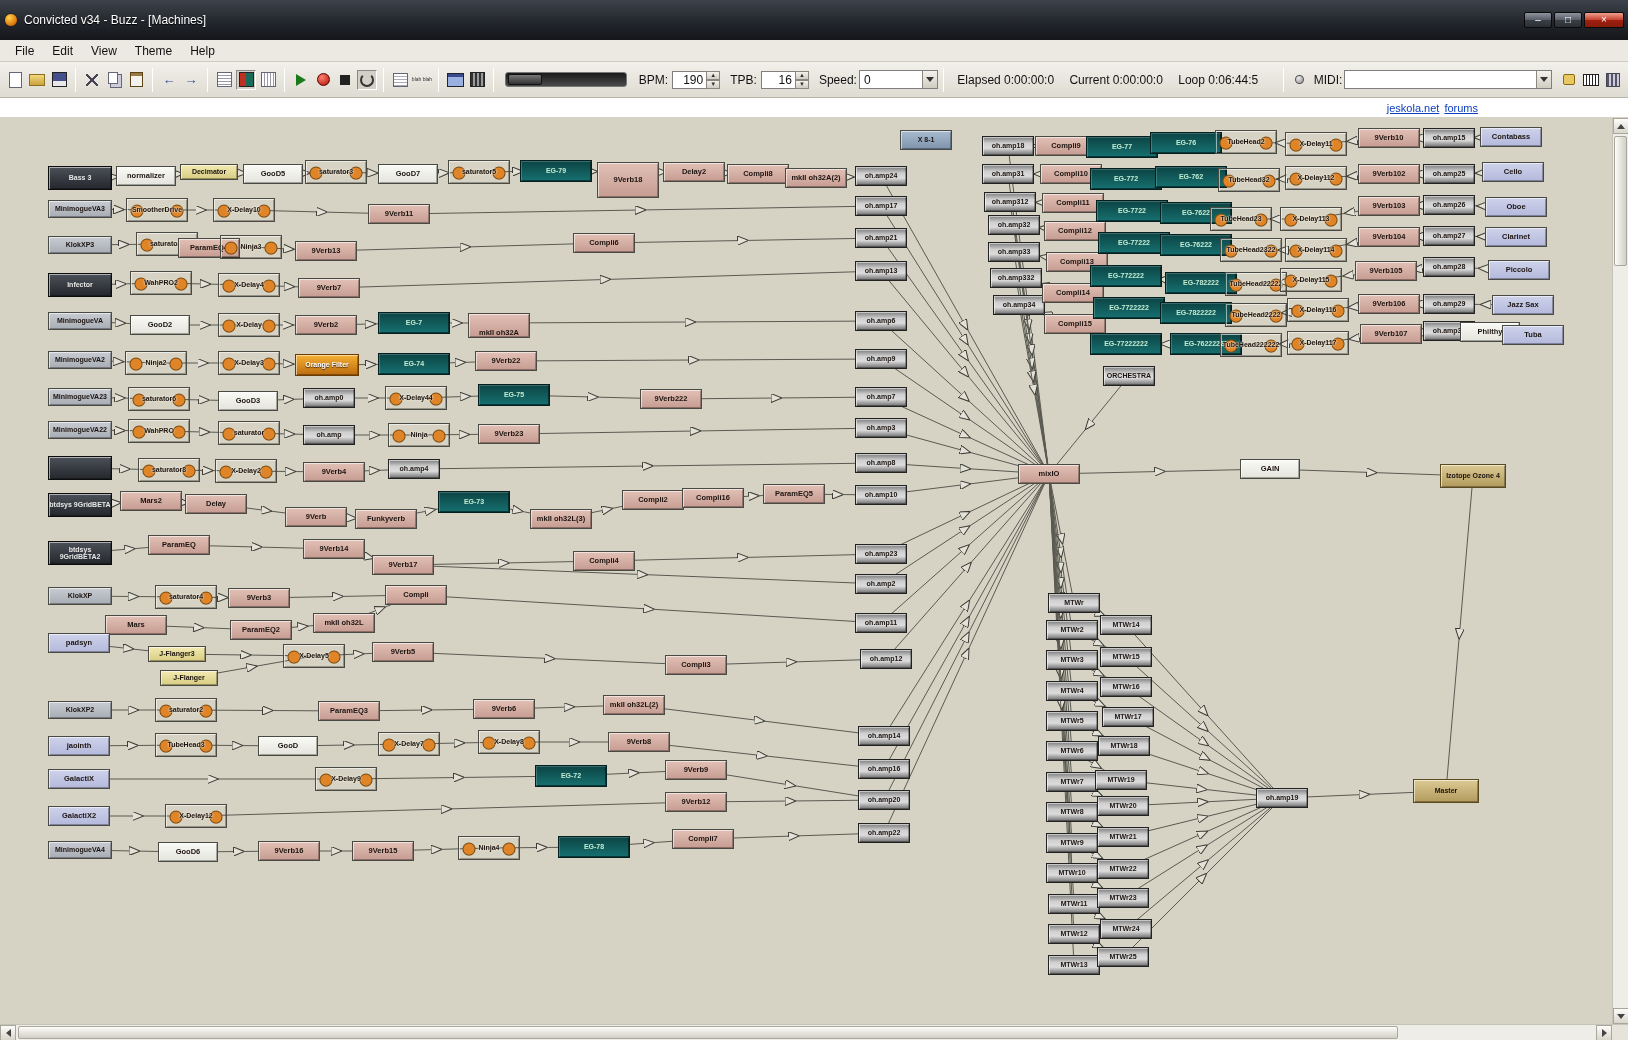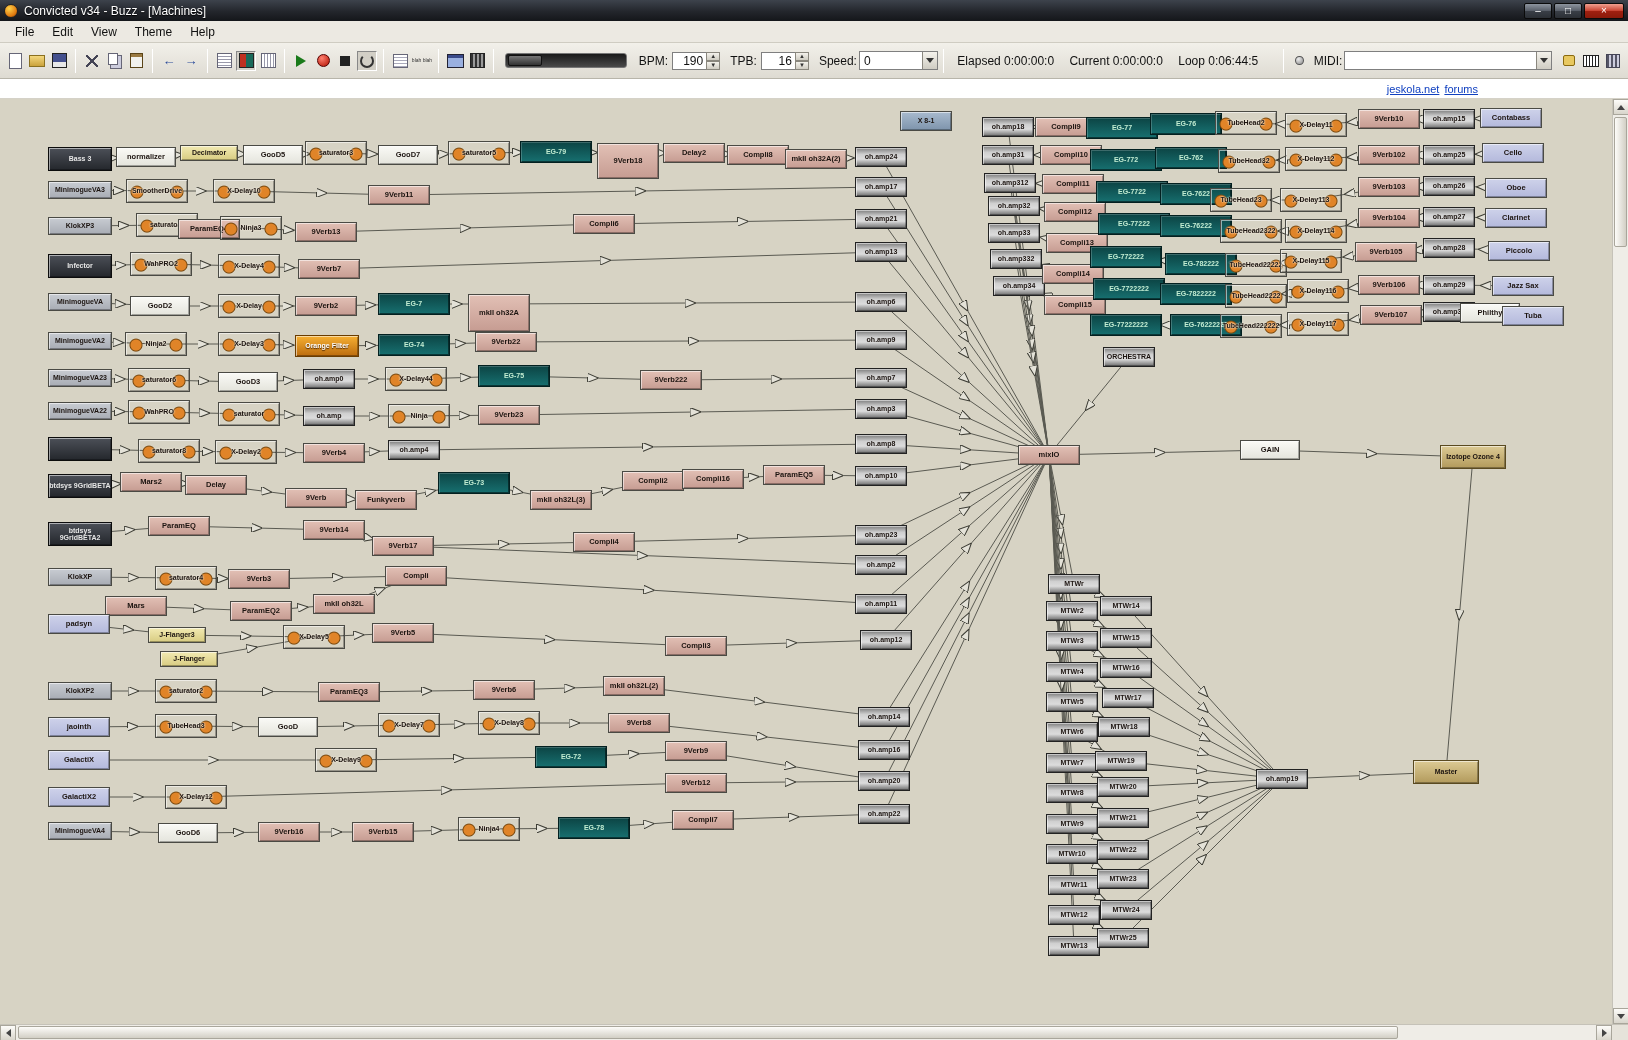--- a/index.html
+++ b/index.html
@@ -1,21 +1,21 @@
 <!DOCTYPE html>
 <html><head>
 <meta charset="utf-8">
 <title>Convicted v34 - Buzz - [Machines]</title>
 <style>
   * { margin:0; padding:0; box-sizing:border-box; }
   html,body { width:1628px; height:1040px; overflow:hidden; font-family:"Liberation Sans", sans-serif; }
   .window { width:1628px; height:1040px; display:flex; flex-direction:column; background:#e4e1d8; }
 
   
-  .titlebar { height:21px; background:linear-gradient(180deg,#3d434c 0%,#23262c 55%,#14161a 100%); display:flex; align-items:center; color:#fff; font-size:12px; padding:4px 4px; flex:0 0 auto; }
+  .titlebar { height:40px; background:linear-gradient(180deg,#3d434c 0%,#23262c 55%,#14161a 100%); display:flex; align-items:center; color:#fff; font-size:12px; padding:4px 4px; flex:0 0 auto; }
   .app-icon { width:14px; height:14px; border-radius:50%; background:radial-gradient(circle at 35% 30%, #ffd24a, #e07a10 65%, #7a3a00); border:1px solid #222; margin-right:6px; }
   .title-text { flex:1; text-shadow:0 1px 1px #000; }
   .winbtns { display:flex; gap:2px; }
   .winbtn { width:28px; height:16px; border:1px solid #0a0a0a; border-radius:2px; background:linear-gradient(180deg,#8d949e,#565c66 50%,#3a3f47 51%,#2b2f35); color:#fff; font-size:10px; line-height:14px; text-align:center; }
   .winbtn.close { width:40px; background:linear-gradient(180deg,#f0a090,#c6402e 50%,#a02010 51%,#8a1a0a); }
 
   
   .menubar { height:22px; background:#ece9e2; border-bottom:1px solid #cfccc2; display:flex; align-items:center; font-size:12px; padding-left:6px; flex:0 0 auto; }
   .menu-item { padding:2px 9px; color:#111; }
 
@@ -559,21 +559,21 @@
           </div>
           <div class="machine t-spk" style="left: 218px; top: 195px; width: 62px; height: 24px;">
             <span>X-Delay</span>
           </div>
           <div class="machine t-eff" style="left: 295px; top: 197px; width: 62px; height: 20px;">
             <span>9Verb2</span>
           </div>
           <div class="machine t-eg" style="left: 378px; top: 194px; width: 72px; height: 22px;">
             <span>EG-7</span>
           </div>
-          <div class="machine t-eff" style="left: 468px; top: 195px; width: 62px; height: 38px;">
+          <div class="machine t-eff" style="left: 468px; top: 195px; width: 62px; height: 25px; align-items: flex-end;">
             <span>mkII oh32A</span>
           </div>
           <div class="machine t-amp" style="left: 855px; top: 193px; width: 52px; height: 20px;">
             <span>oh.amp6</span>
           </div>
           <div class="machine t-gry" style="left: 48px; top: 233px; width: 64px; height: 18px;">
             <span>MinimogueVA2</span>
           </div>
           <div class="machine t-spk" style="left: 125px; top: 233px; width: 62px; height: 24px;">
             <span>Ninja2</span>

